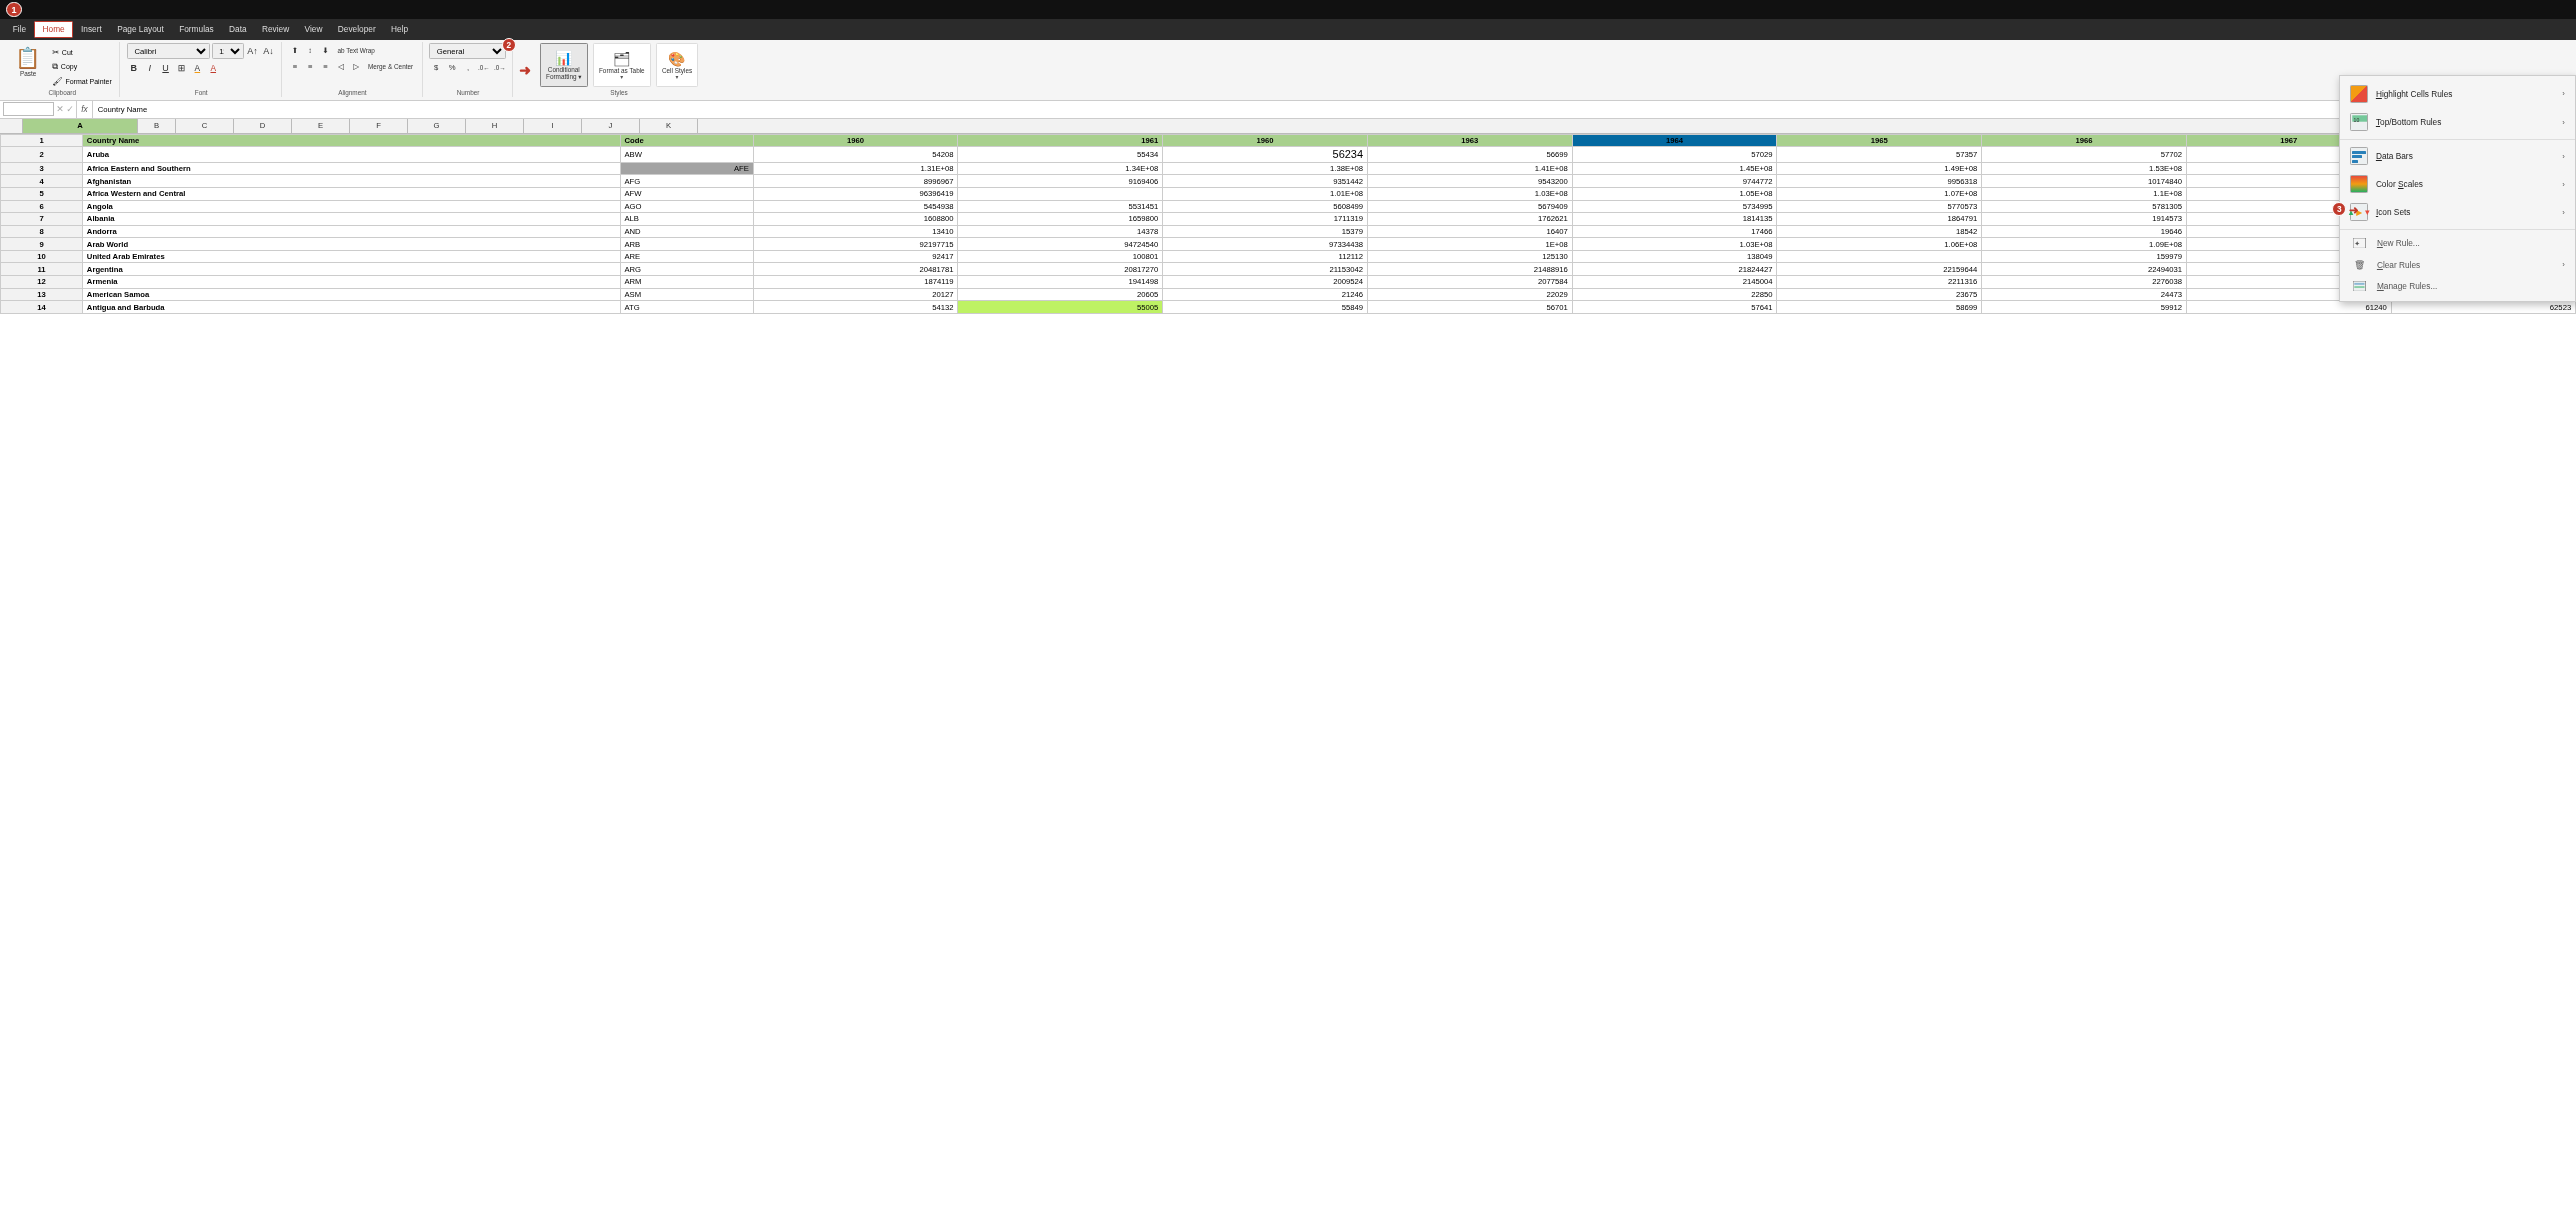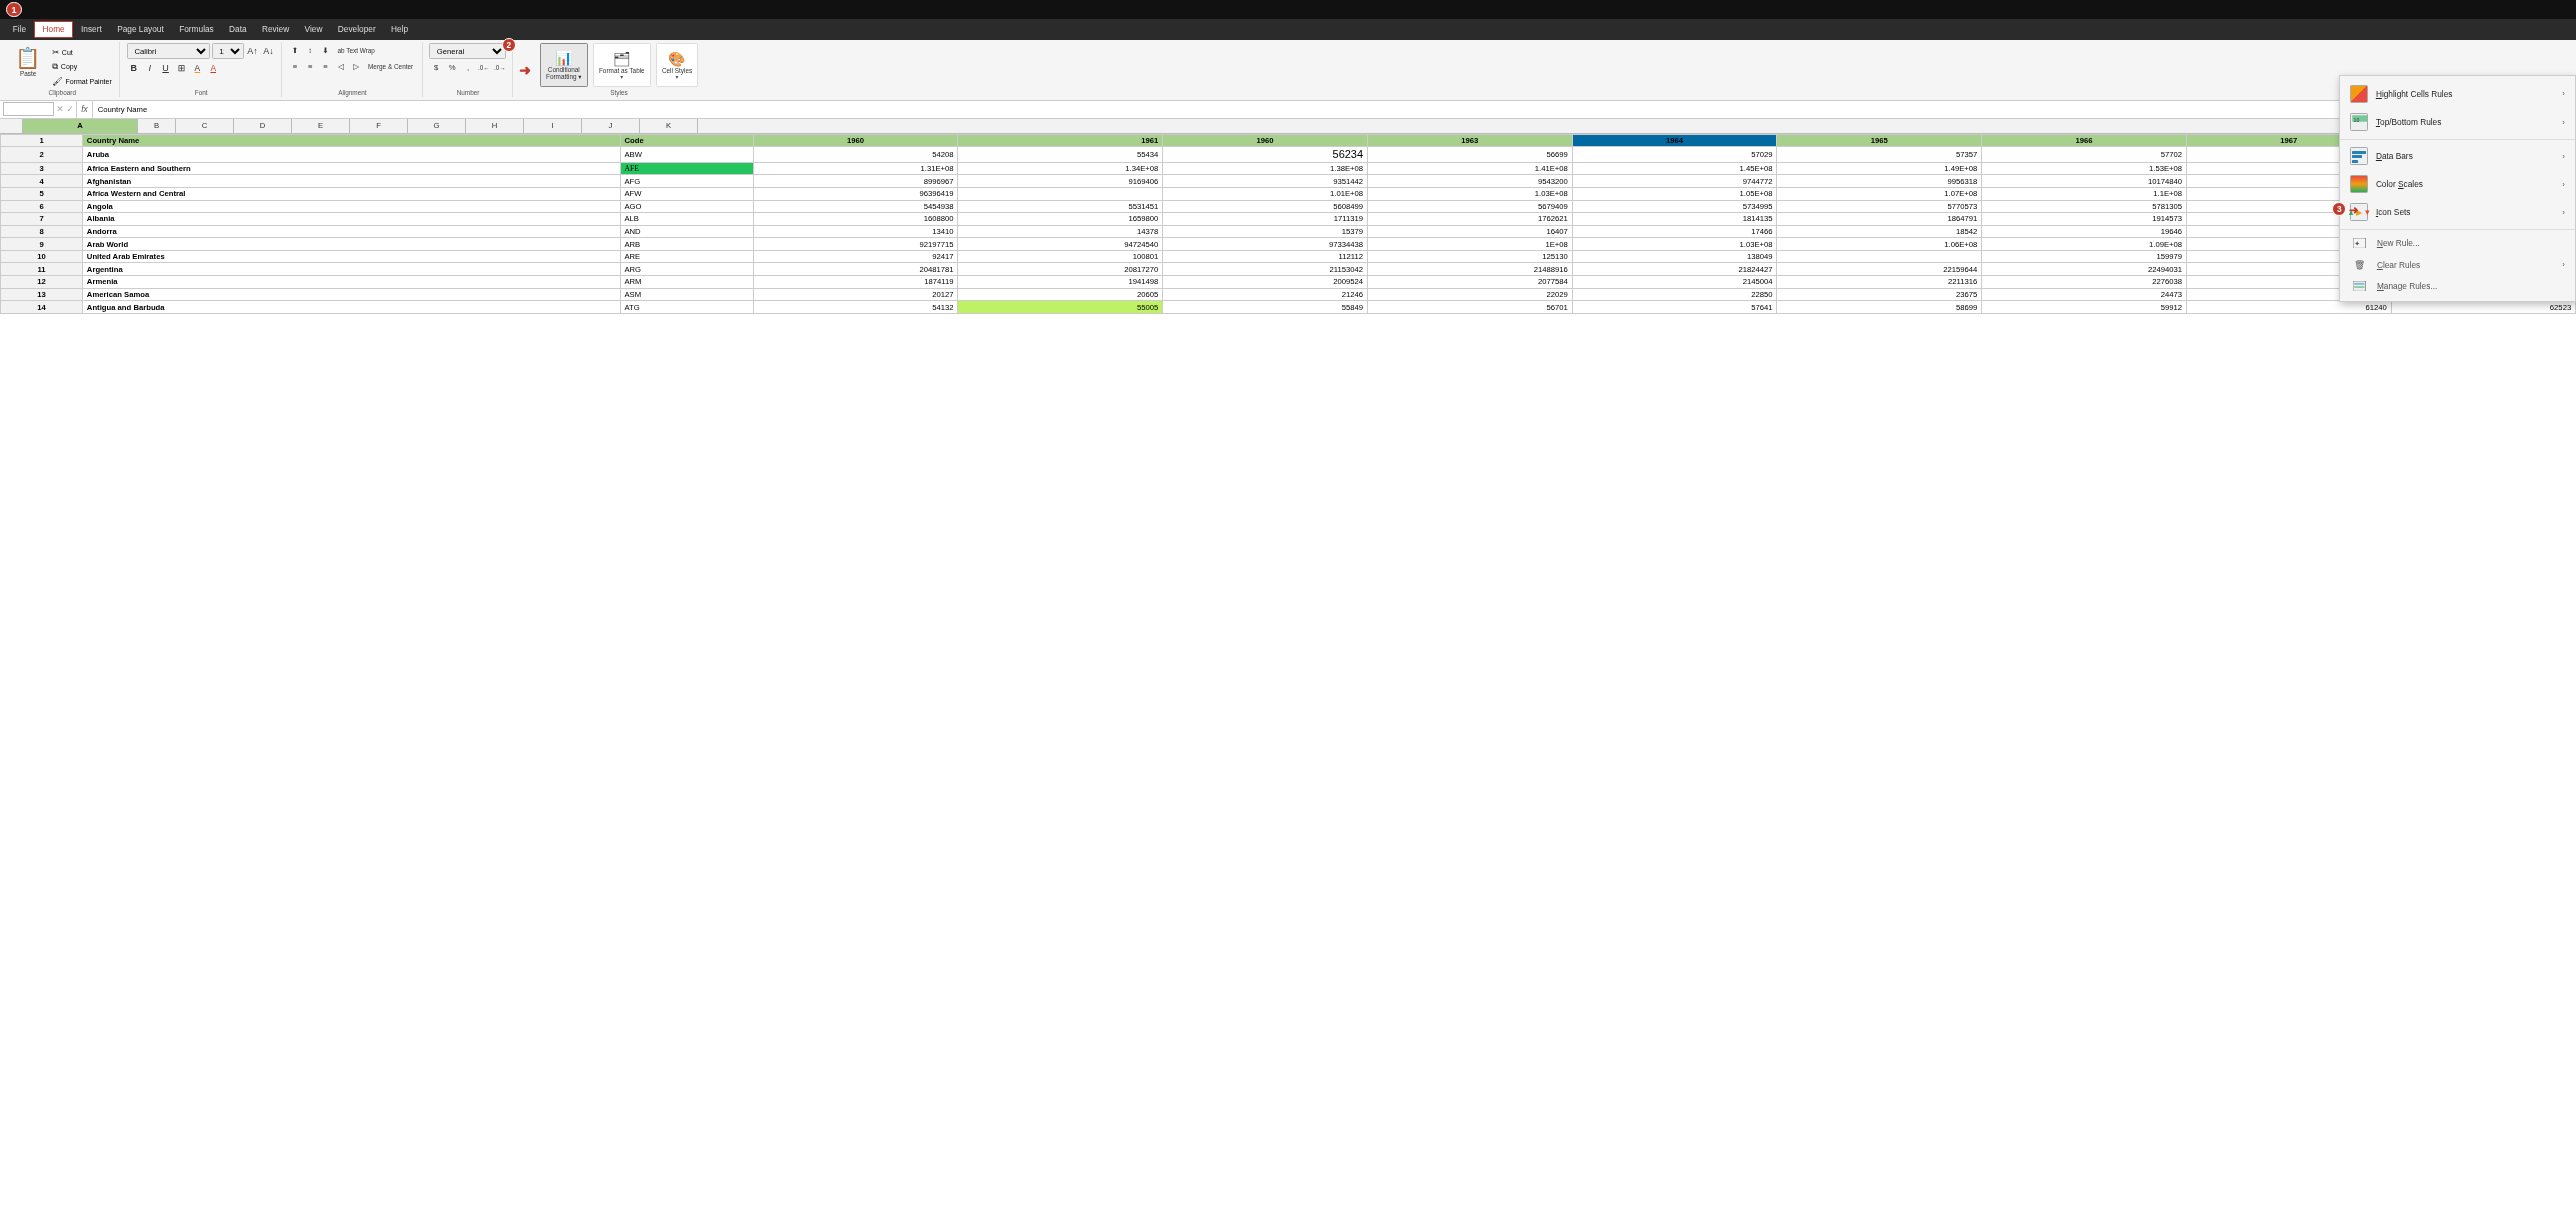--- a/index.html
+++ b/index.html
@@ -551,21 +551,21 @@
               <td style="text-align: right; background: rgb(255, 255, 255); font-weight: normal; border: 0.6px solid rgb(204, 204, 204); padding: 1.3px 3.8px; font-size: 7.7px; white-space: nowrap;">56699</td>
               <td style="text-align: right; background: rgb(255, 255, 255); font-weight: normal; border: 0.6px solid rgb(204, 204, 204); padding: 1.3px 3.8px; font-size: 7.7px; white-space: nowrap;">57029</td>
               <td style="text-align: right; background: rgb(255, 255, 255); font-weight: normal; border: 0.6px solid rgb(204, 204, 204); padding: 1.3px 3.8px; font-size: 7.7px; white-space: nowrap;">57357</td>
               <td style="text-align: right; background: rgb(255, 255, 255); font-weight: normal; border: 0.6px solid rgb(204, 204, 204); padding: 1.3px 3.8px; font-size: 7.7px; white-space: nowrap;">57702</td>
               <td style="text-align: right; background: rgb(255, 255, 255); font-weight: normal; border: 0.6px solid rgb(204, 204, 204); padding: 1.3px 3.8px; font-size: 7.7px; white-space: nowrap;">58044</td>
               <td style="text-align: right; background: rgb(255, 255, 255); font-weight: normal; border: 0.6px solid rgb(204, 204, 204); padding: 1.3px 3.8px; font-size: 7.7px; white-space: nowrap;">5837</td>
             </tr>
             <tr>
               <td style="text-align: center; background: rgb(242, 242, 242); font-weight: bold; border: 0.6px solid rgb(204, 204, 204); padding: 1.3px 3.8px; font-size: 7.7px; white-space: nowrap;">3</td>
               <td style="text-align: left; background: rgb(255, 255, 255); font-weight: bold; border: 0.6px solid rgb(204, 204, 204); padding: 1.3px 3.8px; font-size: 7.7px; white-space: nowrap;">Africa Eastern and Southern</td>
-              <td style="text-align: left; background: #22c55e; font-weight: normal; border: 0.6px solid rgb(204, 204, 204); padding: 1.3px 3.8px; font-size: 7.7px; white-space: nowrap; font-family: Liberation Serif, serif;">AFE</td>
+              <td style="text-align: right; background: #a3a3a3; font-weight: normal; border: 0.6px solid rgb(204, 204, 204); padding: 1.3px 3.8px; font-size: 7.7px; white-space: nowrap;">AFE</td>
               <td style="text-align: right; background: rgb(255, 255, 255); font-weight: normal; border: 0.6px solid rgb(204, 204, 204); padding: 1.3px 3.8px; font-size: 7.7px; white-space: nowrap;">1.31E+08</td>
               <td style="text-align: right; background: rgb(255, 255, 255); font-weight: normal; border: 0.6px solid rgb(204, 204, 204); padding: 1.3px 3.8px; font-size: 7.7px; white-space: nowrap;">1.34E+08</td>
               <td style="text-align: right; background: rgb(255, 255, 255); font-weight: normal; border: 0.6px solid rgb(204, 204, 204); padding: 1.3px 3.8px; font-size: 7.7px; white-space: nowrap;">1.38E+08</td>
               <td style="text-align: right; background: rgb(255, 255, 255); font-weight: normal; border: 0.6px solid rgb(204, 204, 204); padding: 1.3px 3.8px; font-size: 7.7px; white-space: nowrap;">1.41E+08</td>
               <td style="text-align: right; background: rgb(255, 255, 255); font-weight: normal; border: 0.6px solid rgb(204, 204, 204); padding: 1.3px 3.8px; font-size: 7.7px; white-space: nowrap;">1.45E+08</td>
               <td style="text-align: right; background: rgb(255, 255, 255); font-weight: normal; border: 0.6px solid rgb(204, 204, 204); padding: 1.3px 3.8px; font-size: 7.7px; white-space: nowrap;">1.49E+08</td>
               <td style="text-align: right; background: rgb(255, 255, 255); font-weight: normal; border: 0.6px solid rgb(204, 204, 204); padding: 1.3px 3.8px; font-size: 7.7px; white-space: nowrap;">1.53E+08</td>
               <td style="text-align: right; background: rgb(255, 255, 255); font-weight: normal; border: 0.6px solid rgb(204, 204, 204); padding: 1.3px 3.8px; font-size: 7.7px; white-space: nowrap;">1.57E+08</td>
               <td style="text-align: right; background: rgb(255, 255, 255); font-weight: normal; border: 0.6px solid rgb(204, 204, 204); padding: 1.3px 3.8px; font-size: 7.7px; white-space: nowrap;">1.61E+0</td>
             </tr>

